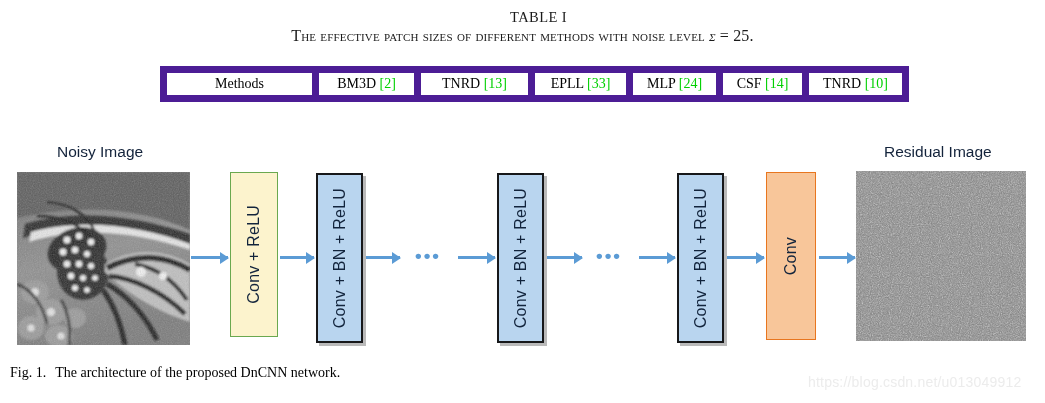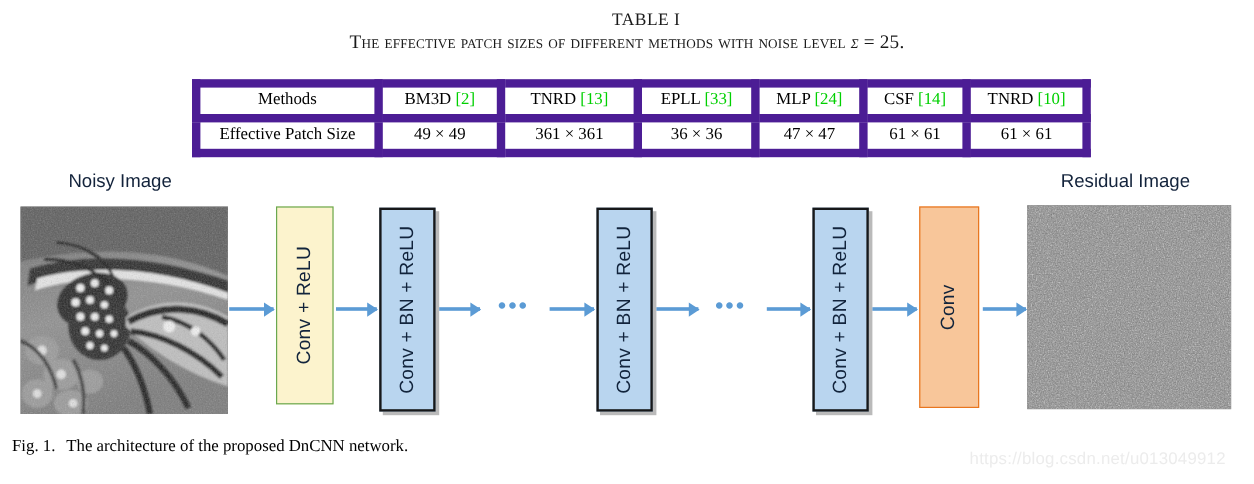--- a/index.html
+++ b/index.html
@@ -247,29 +247,20 @@
   </colgroup>
   <tbody>
     <tr>
       <td>Methods</td>
       <td><span>BM3D</span> <span class="cite">[2]</span></td>
       <td><span>TNRD</span> <span class="cite">[13]</span></td>
       <td><span>EPLL</span> <span class="cite">[33]</span></td>
       <td><span>MLP</span> <span class="cite">[24]</span></td>
       <td><span>CSF</span> <span class="cite">[14]</span></td>
       <td><span>TNRD</span> <span class="cite">[10]</span></td>
-    </tr>
-    <tr>
-      <td>Effective Patch Size</td>
-      <td>49 × 49</td>
-      <td>361 × 361</td>
-      <td>36 × 36</td>
-      <td>47 × 47</td>
-      <td>61 × 61</td>
-      <td>61 × 61</td>
     </tr>
   </tbody>
 </table>
 
 <div id="figure-area">
 
   <div class="panel-label" id="noisy-image-label">Noisy Image</div>
   <div class="panel-label" id="residual-image-label">Residual Image</div>
 
   <div class="image-panel" id="noisy-image-panel">

